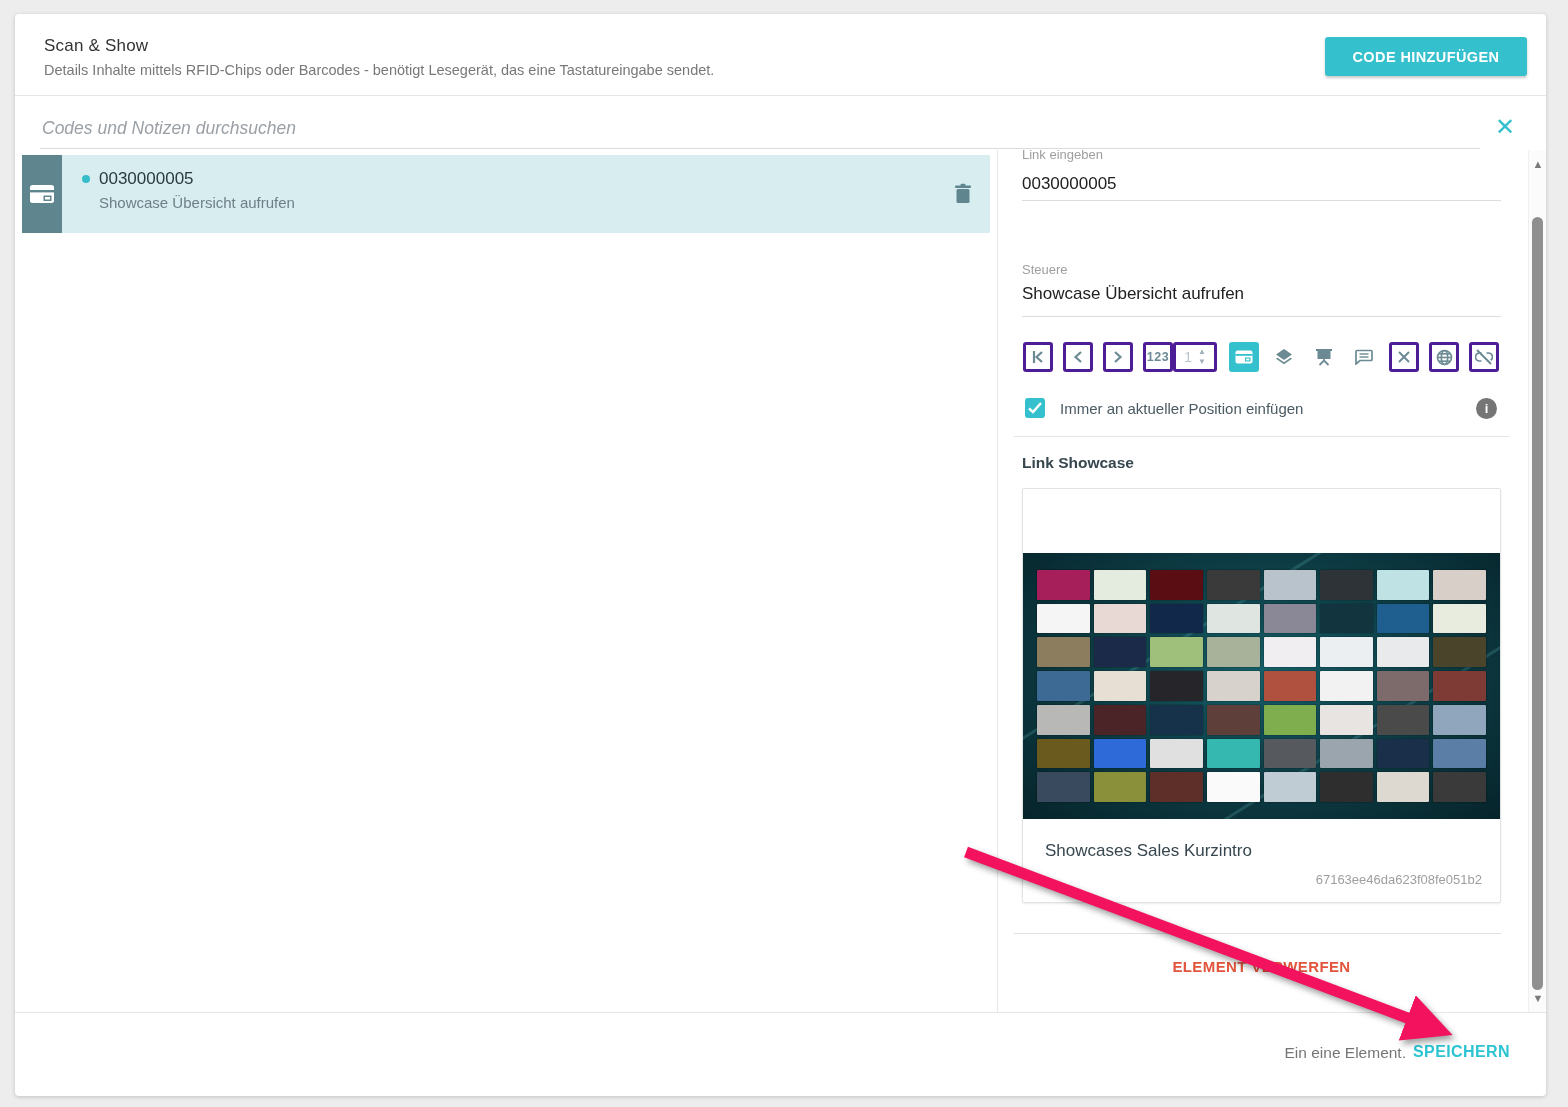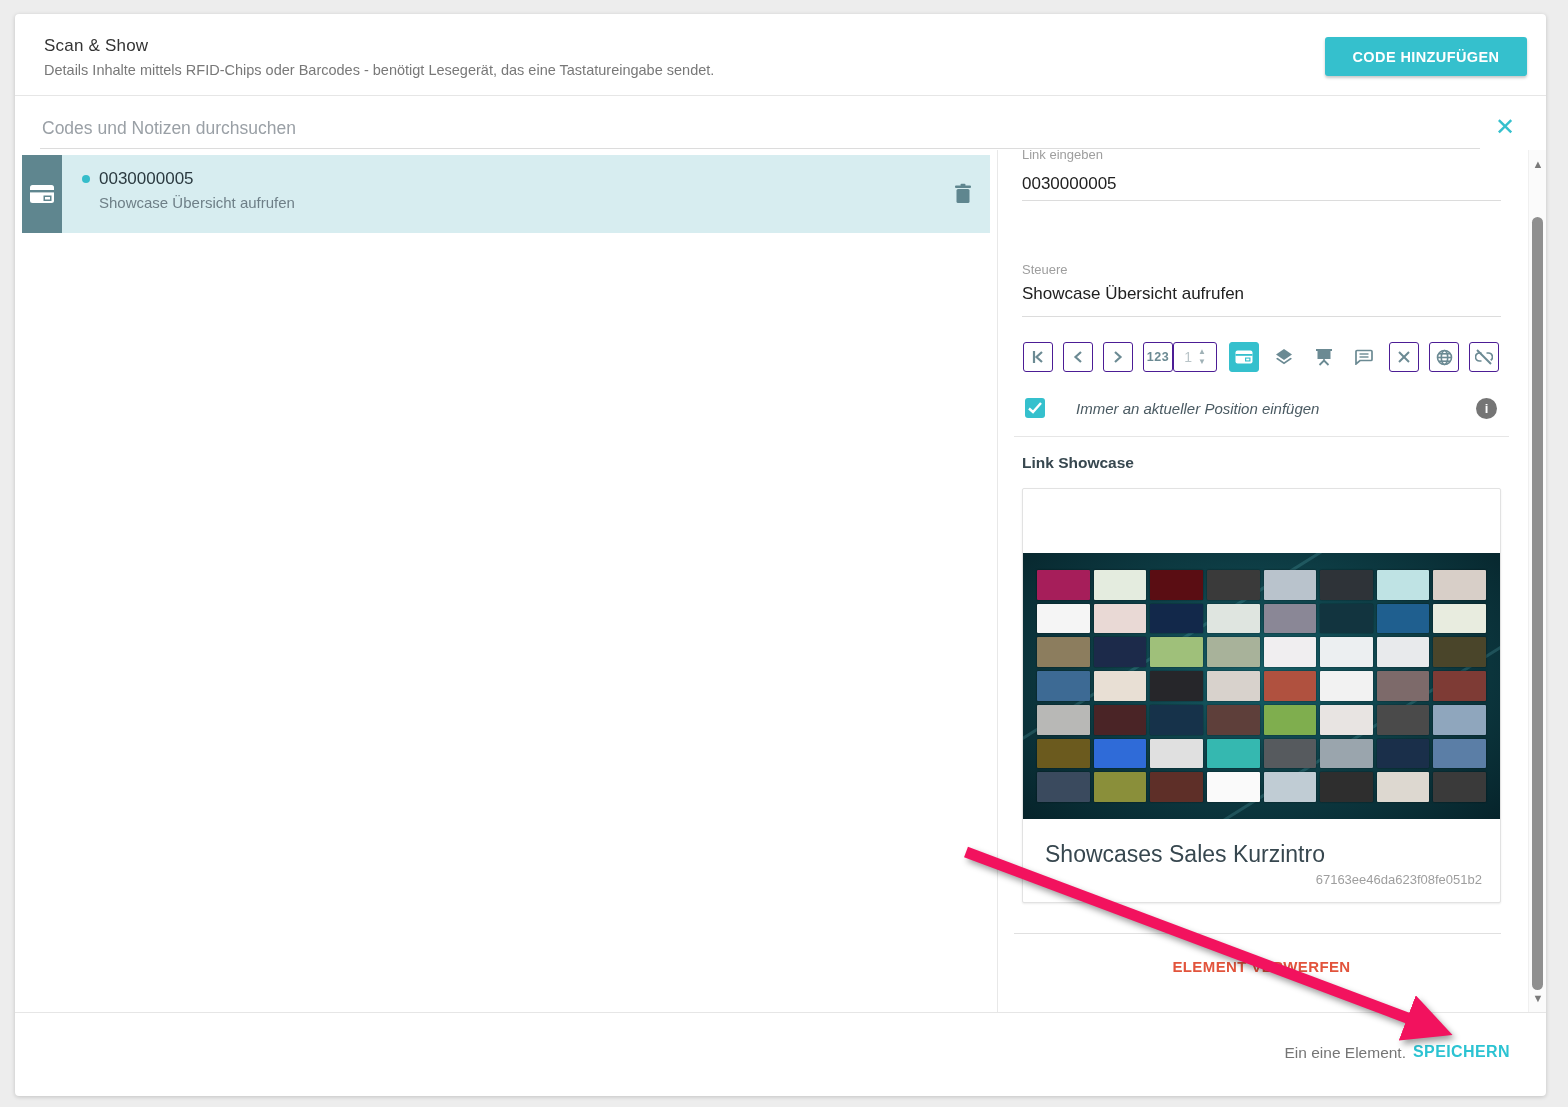--- a/index.html
+++ b/index.html
@@ -25,21 +25,21 @@
     left:1325px;top:37px;width:202px;height:39px;
     background:#35c0cd;color:#fff;border:none;border-radius:3px;
     font-family:inherit;font-size:14.5px;font-weight:bold;letter-spacing:.4px;
     box-shadow:0 2px 3px rgba(0,0,0,.22);cursor:pointer;
   }
   .hdr-divider{left:15px;top:95px;width:1531px;height:1px;background:#e6e6e6;}
 
   
   .search-input{
     left:40px;top:110px;width:1438px;height:34px;border:none;outline:none;
-    font-family:inherit;font-size:17.5px;color:#424242;background:transparent;
+    font-family:inherit;font-size:17.5px;color:#424242;background:transparent;font-style:italic;
   }
   .search-input::placeholder{color:#9aa0a6;}
   .search-underline{left:40px;top:148px;width:1440px;height:1px;background:#dcdcdc;}
   .search-clear{
     left:1492px;top:114px;width:26px;height:26px;color:#35c0cd;
     font-size:24px;line-height:26px;text-align:center;cursor:pointer;font-weight:400;
   }
 
   
   .list-row{
@@ -63,21 +63,21 @@
 
   
   .panel{left:998px;top:150px;width:530px;height:862px;overflow:hidden;background:#fff;}
   .pabs{position:absolute;}
   .field-label{font-size:13px;color:#9e9e9e;}
   .field-value{font-size:17px;color:#212121;}
   .underline{height:1px;background:#dcdcdc;}
 
   
   .tbtn{
-    position:absolute;width:30px;height:30px;border:1px solid #4c1d95;border-radius:3px;
+    position:absolute;width:30px;height:30px;border:3px solid #4c1d95;border-radius:3px;
     background:#fff;color:#6b8a93;display:flex;align-items:center;justify-content:center;
     cursor:pointer;box-sizing:border-box;
   }
   .tbtn.active{background:#35c0cd;border-color:#35c0cd;color:#fff;}
   .tbtn.noborder{border-color:transparent;}
   .spin-num{font-size:14px;color:#b9c4c8;}
   .spin-arrows{display:flex;flex-direction:column;gap:2px;margin-left:6px;}
   .spin-arrows span{font-size:8px;line-height:8px;color:#9fb1b6;}
   .digits{font-size:12.5px;font-weight:bold;letter-spacing:.5px;}
 
@@ -111,21 +111,21 @@
     overflow:hidden;
   }
   .thumb .streak{
     position:absolute;width:700px;height:3px;background:rgba(120,220,230,.18);transform:rotate(-32deg);
   }
   .thumb-grid{
     position:absolute;left:14px;top:17px;right:14px;bottom:17px;
     display:grid;grid-template-columns:repeat(8,1fr);grid-template-rows:repeat(7,1fr);gap:4px;
   }
   .tile{border-radius:1px;box-shadow:0 0 2px rgba(0,0,0,.6);}
-  .link-title{position:absolute;left:22px;top:352px;font-size:23px;color:#37474f;}
+  .link-title{position:absolute;left:22px;top:352px;font-size:17px;color:#37474f;}
   .link-id{position:absolute;right:18px;top:383px;font-size:13px;color:#9e9e9e;}
 
   .panel-div2{left:16px;top:783px;width:487px;height:1px;background:#e0e0e0;}
   .discard{
     left:24px;top:808px;width:479px;text-align:center;font-size:15px;font-weight:bold;
     color:#e2543c;letter-spacing:.4px;cursor:pointer;
   }
 
   
   .scrollbar{left:1528px;top:150px;width:18px;height:862px;background:#fbfbfb;border-left:1px solid #f0f0f0;box-sizing:border-box;}
@@ -269,21 +269,21 @@
       <path d="M11.5 4 h2 a4 4 0 0 1 2.2 7.3"></path>
       <path d="M2 1 L16 15" stroke-width="1.9"></path>
     </svg>
   </div>
 
   <div class="chk" style="left:27px;top:248px;">
     <svg width="16" height="14" viewBox="0 0 16 14" fill="none" stroke="#ffffff" stroke-width="2.4">
       <path d="M2 7.5 L6 11 L14 2"></path>
     </svg>
   </div>
-  <div class="pabs chk-label" style="left:78px;top:250px;font-style:italic;">Immer an aktueller Position einfügen</div>
+  <div class="pabs chk-label" style="left:62px;top:250px;">Immer an aktueller Position einfügen</div>
   <div class="info-badge" style="left:478px;top:248px;">i</div>
 
   <div class="pabs underline" style="left:16px;top:286px;width:495px;background:#e6e6e6;"></div>
 
   <div class="pabs section-title" style="left:24px;top:304px;">Link Showcase</div>
 
   <div class="pabs link-card">
     <div class="thumb">
       <div class="streak" style="left:-120px;top:40px;"></div>
       <div class="streak" style="left:-60px;top:210px;"></div>

